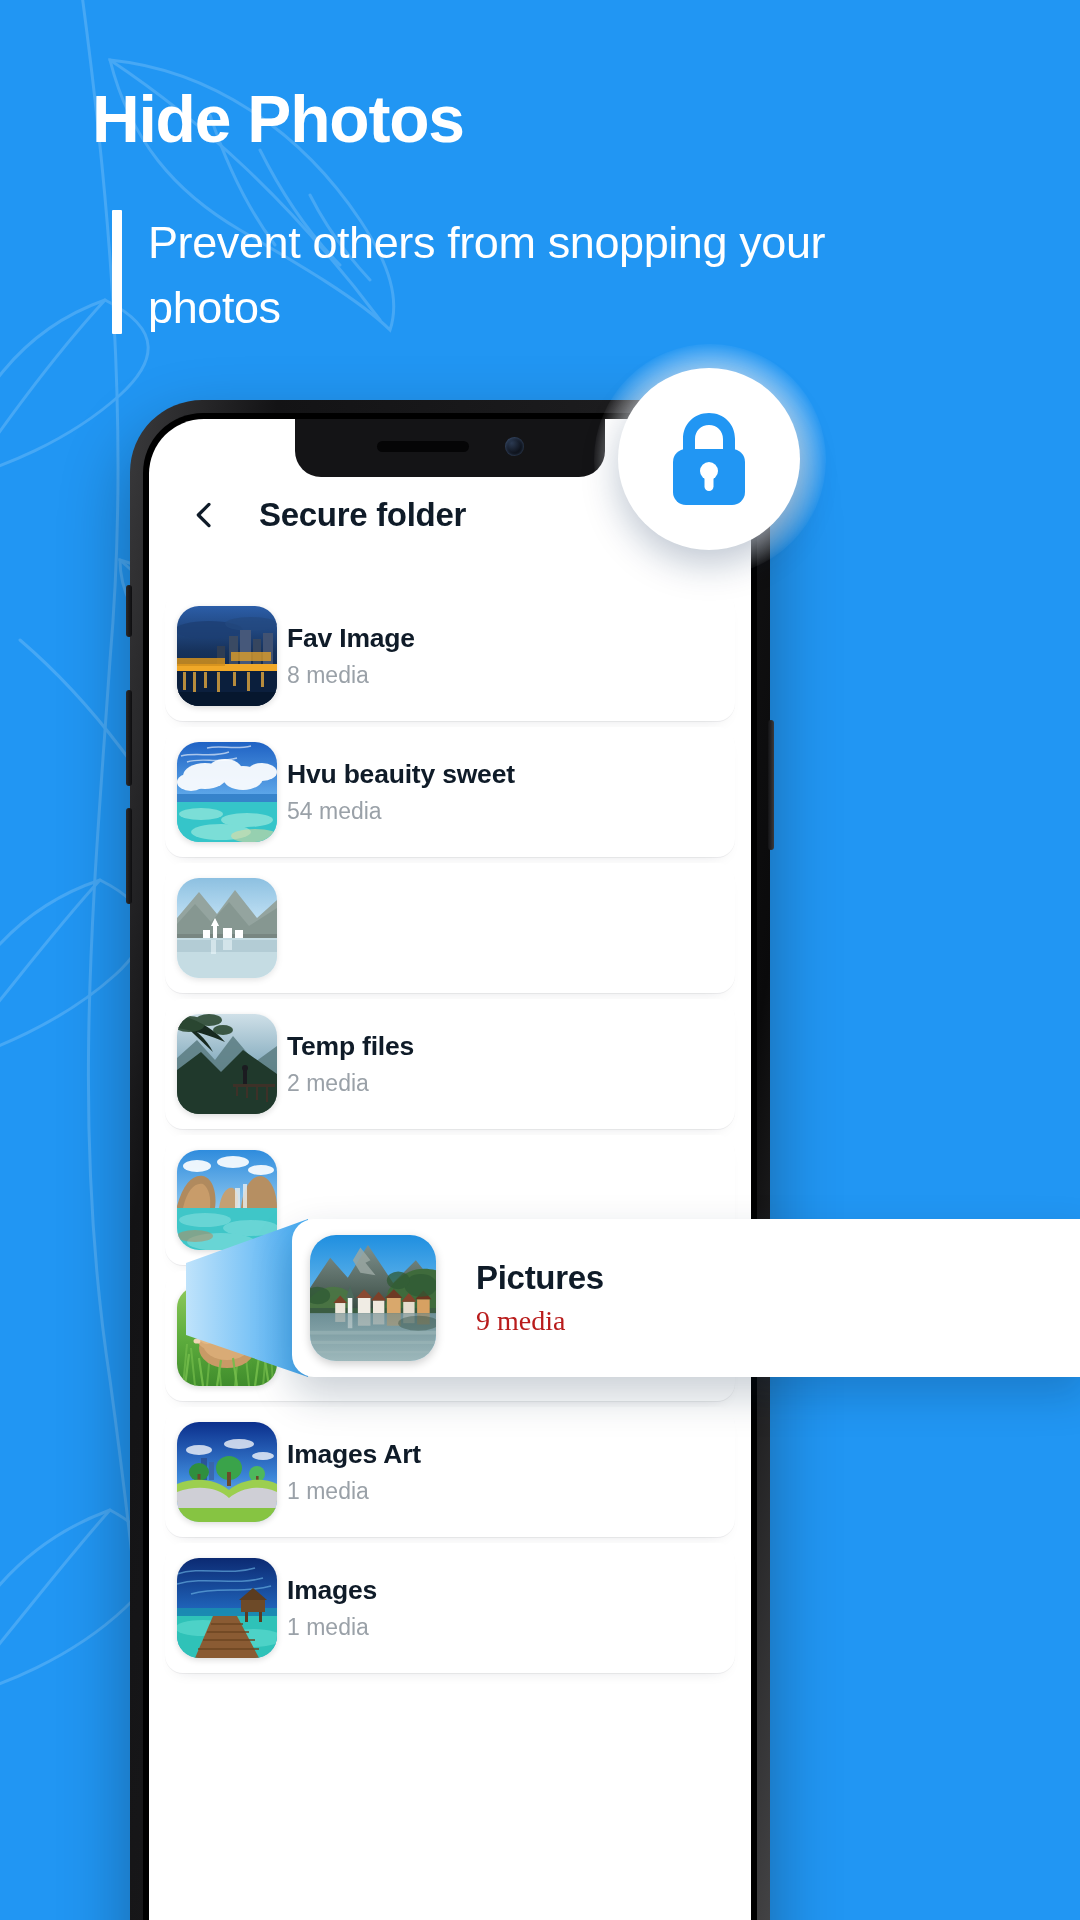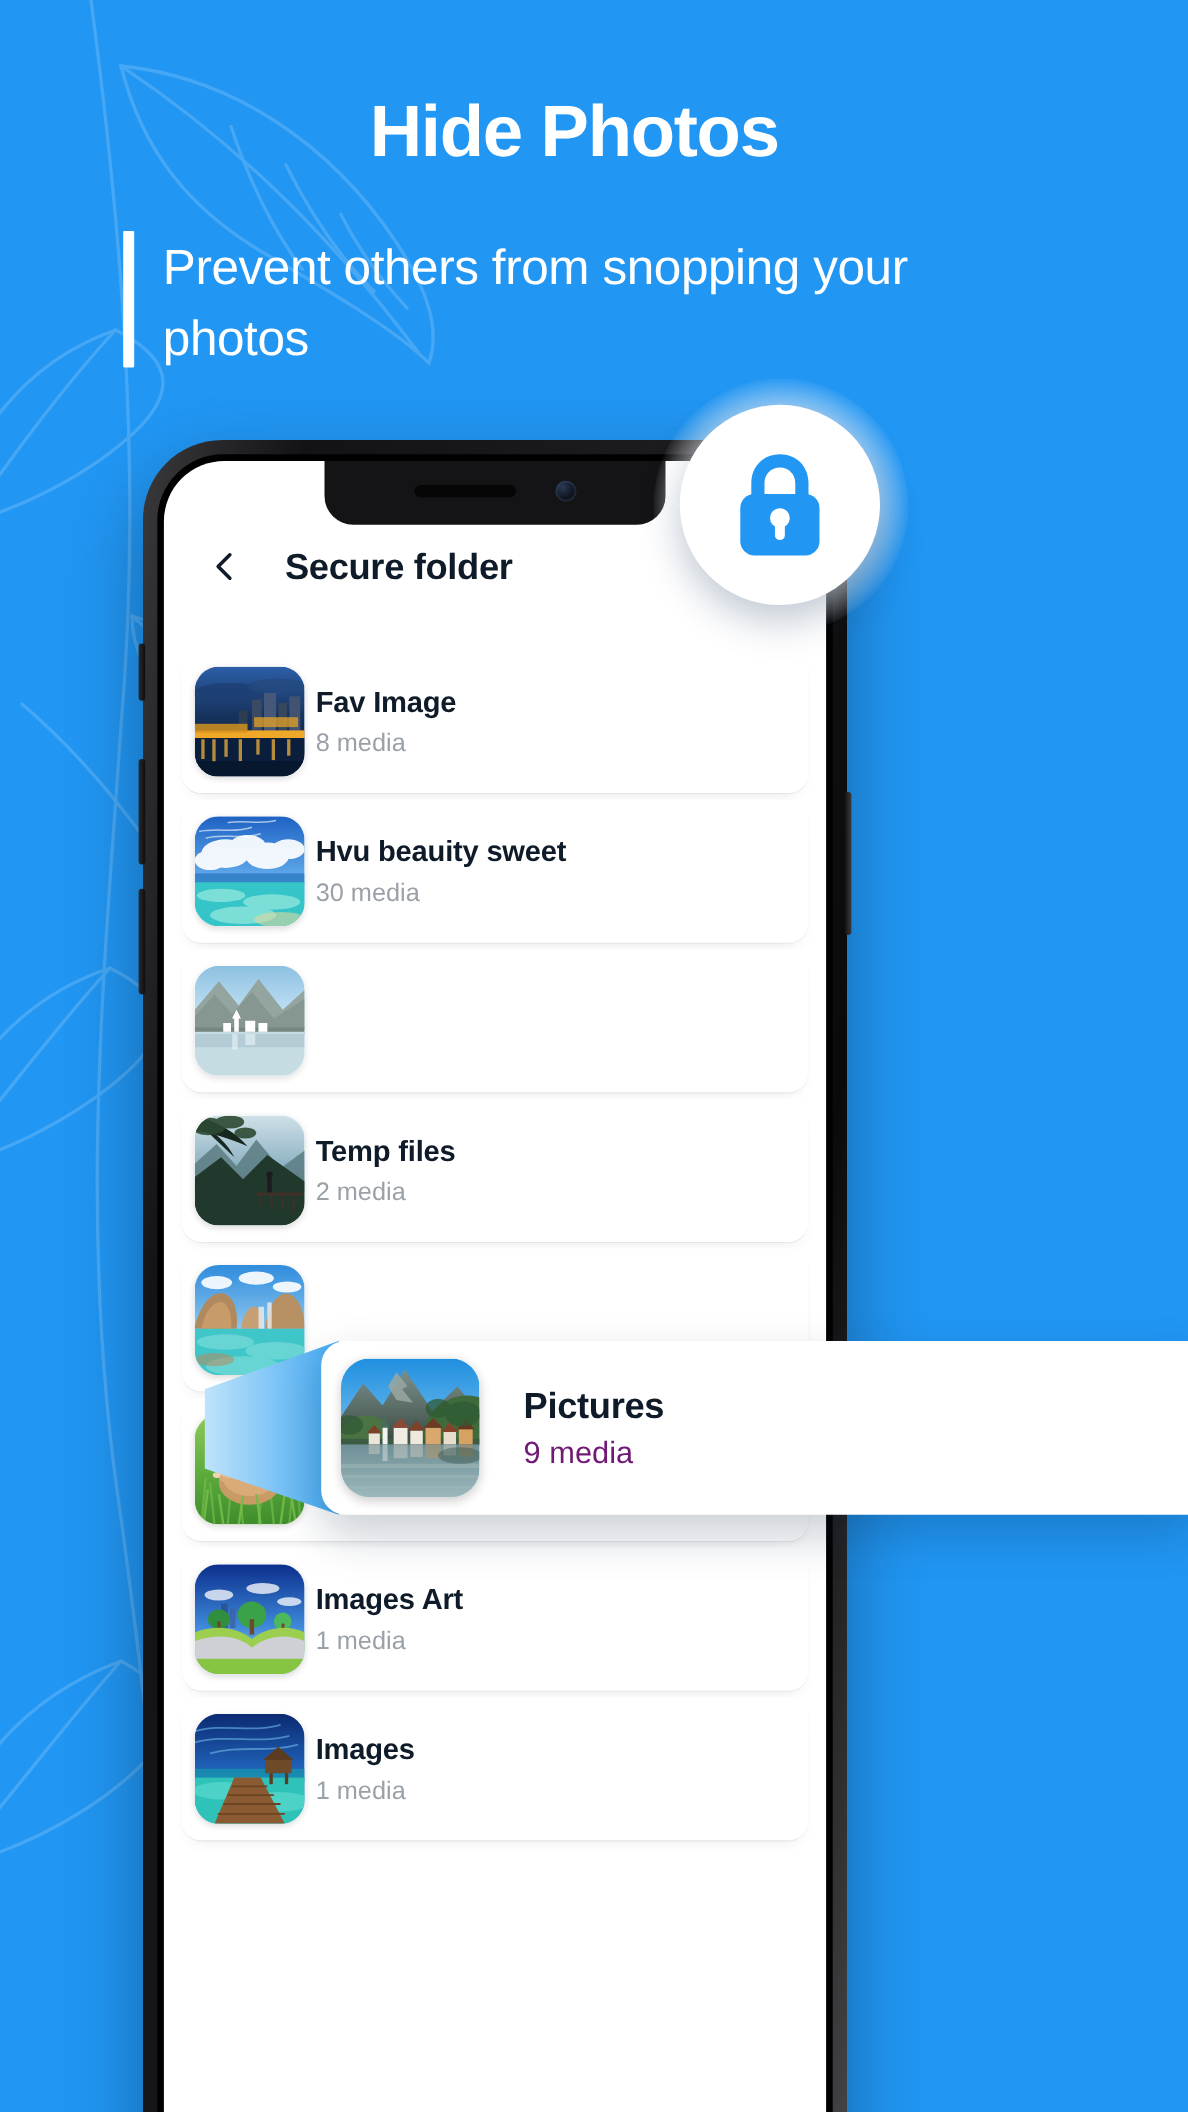--- a/index.html
+++ b/index.html
@@ -29,21 +29,20 @@
     position: absolute;
     left: 92px; top: 86px;
     width: 860px;
   }
   #page-title {
     font-size: 66px;
     font-weight: bold;
     color: #ffffff;
     letter-spacing: -1.2px;
     line-height: 1.0;
-    text-align: center;
   }
   #subtitle-wrap {
     display: flex;
     margin-top: 58px;
     margin-left: -28px;
     padding-left: 48px;
   }
   #subtitle-accent-bar {
     width: 10px;
     min-width: 10px;
@@ -231,22 +230,23 @@
   #callout-thumb > svg { display:block; width:100%; height:100%; }
   #callout-meta { margin-left: 40px; }
   #callout-name {
     font-size: 33px;
     font-weight: bold;
     color: #0f1b28;
     letter-spacing: -0.3px;
   }
   #callout-count {
     font-size: 28px;
-    color: #701a75;
+    color: #b91c1c;
     margin-top: 8px;
+    font-family: Liberation Serif, serif;
   }
 
   
   #lock-badge {
     position: absolute;
     left: 618px; top: 368px;
     width: 182px; height: 182px;
     border-radius: 50%;
     background: #ffffff;
     display: flex;
@@ -393,21 +393,21 @@
                     <ellipse cx="70" cy="78" rx="26" ry="7"></ellipse>
                   <ellipse cx="44" cy="90" rx="30" ry="8"></ellipse>
                 </g>
                 <g fill="#e5d89a" opacity=".55">
                     <ellipse cx="78" cy="94" rx="24" ry="7"></ellipse>
                   </g>
               </svg>
             </div>
             <div class="folder-meta">
               <div class="folder-name">Hvu beauity sweet</div>
-              <div class="folder-count">30 media</div>
+              <div class="folder-count">54 media</div>
             </div>
           </div>
 
           <div class="folder-row is-dimmed">
             <div class="folder-thumb">
               <svg viewBox="0 0 100 100" preserveAspectRatio="xMidYMid slice">
                 <defs>
                     <linearGradient id="g3s" x1="0" y1="0" x2="0" y2="1">
                   <stop offset="0%" stop-color="#39a4e8"></stop>
                       <stop offset="40%" stop-color="#7fc4ee"></stop>

